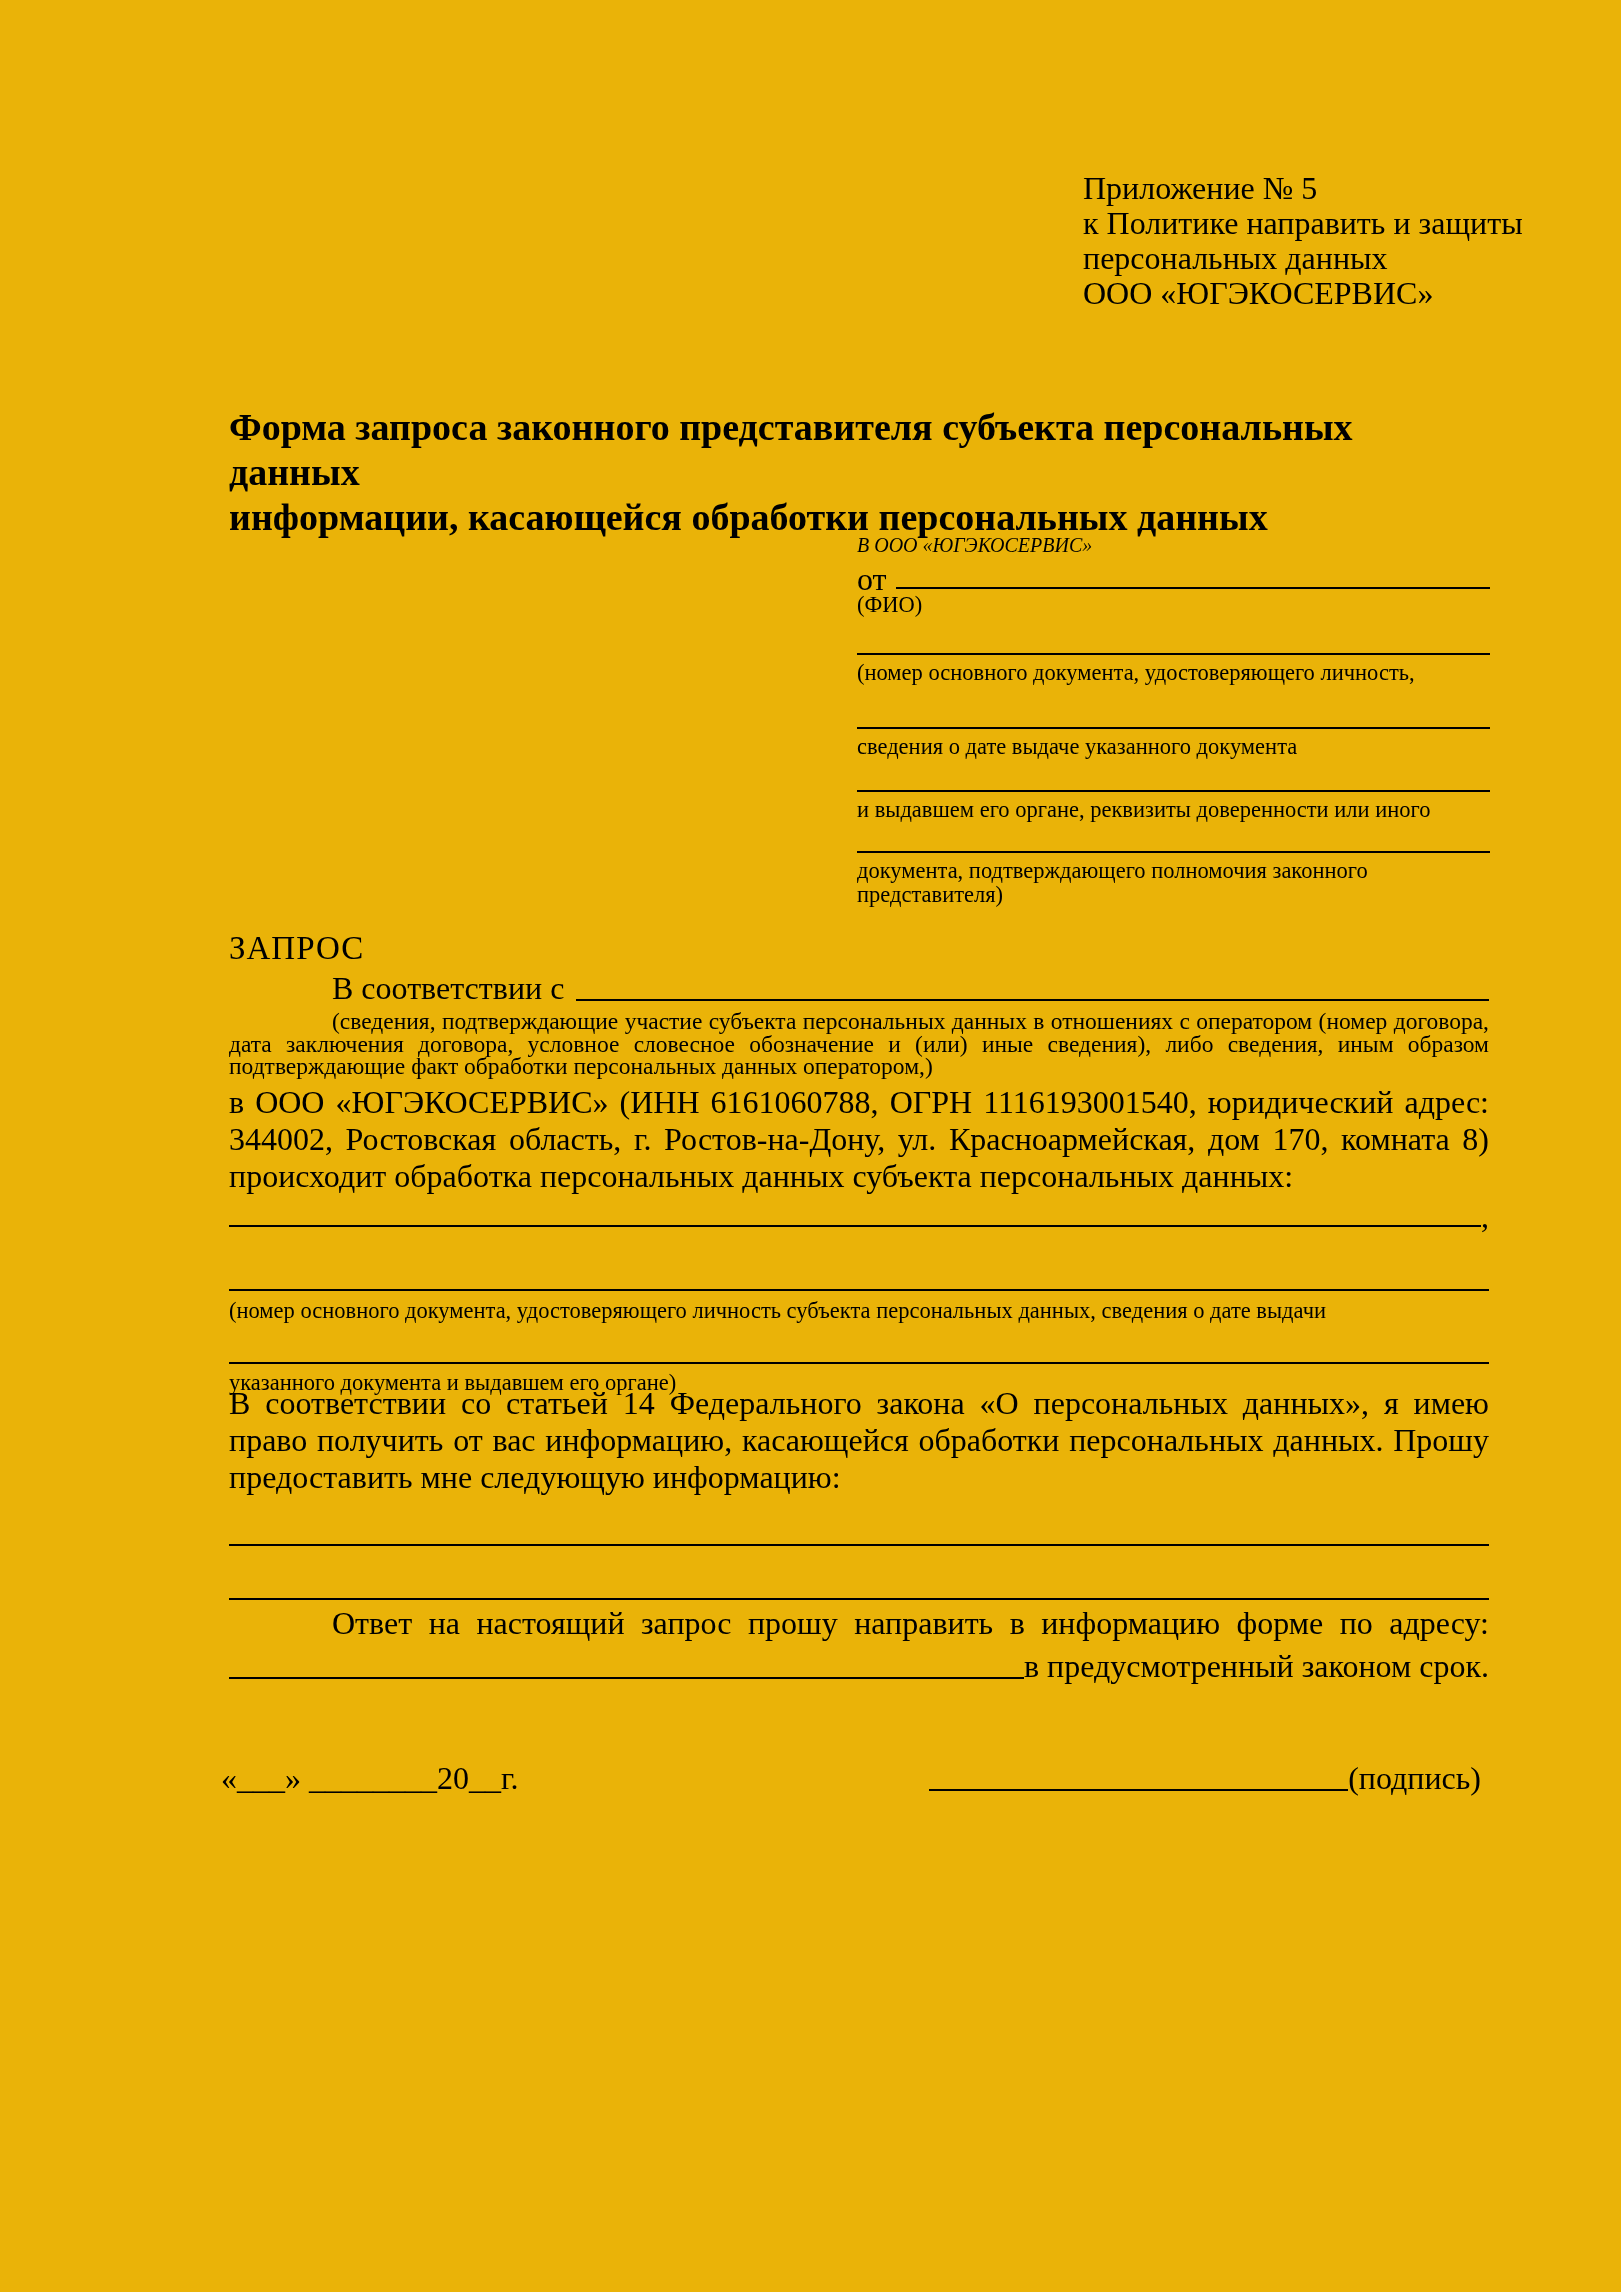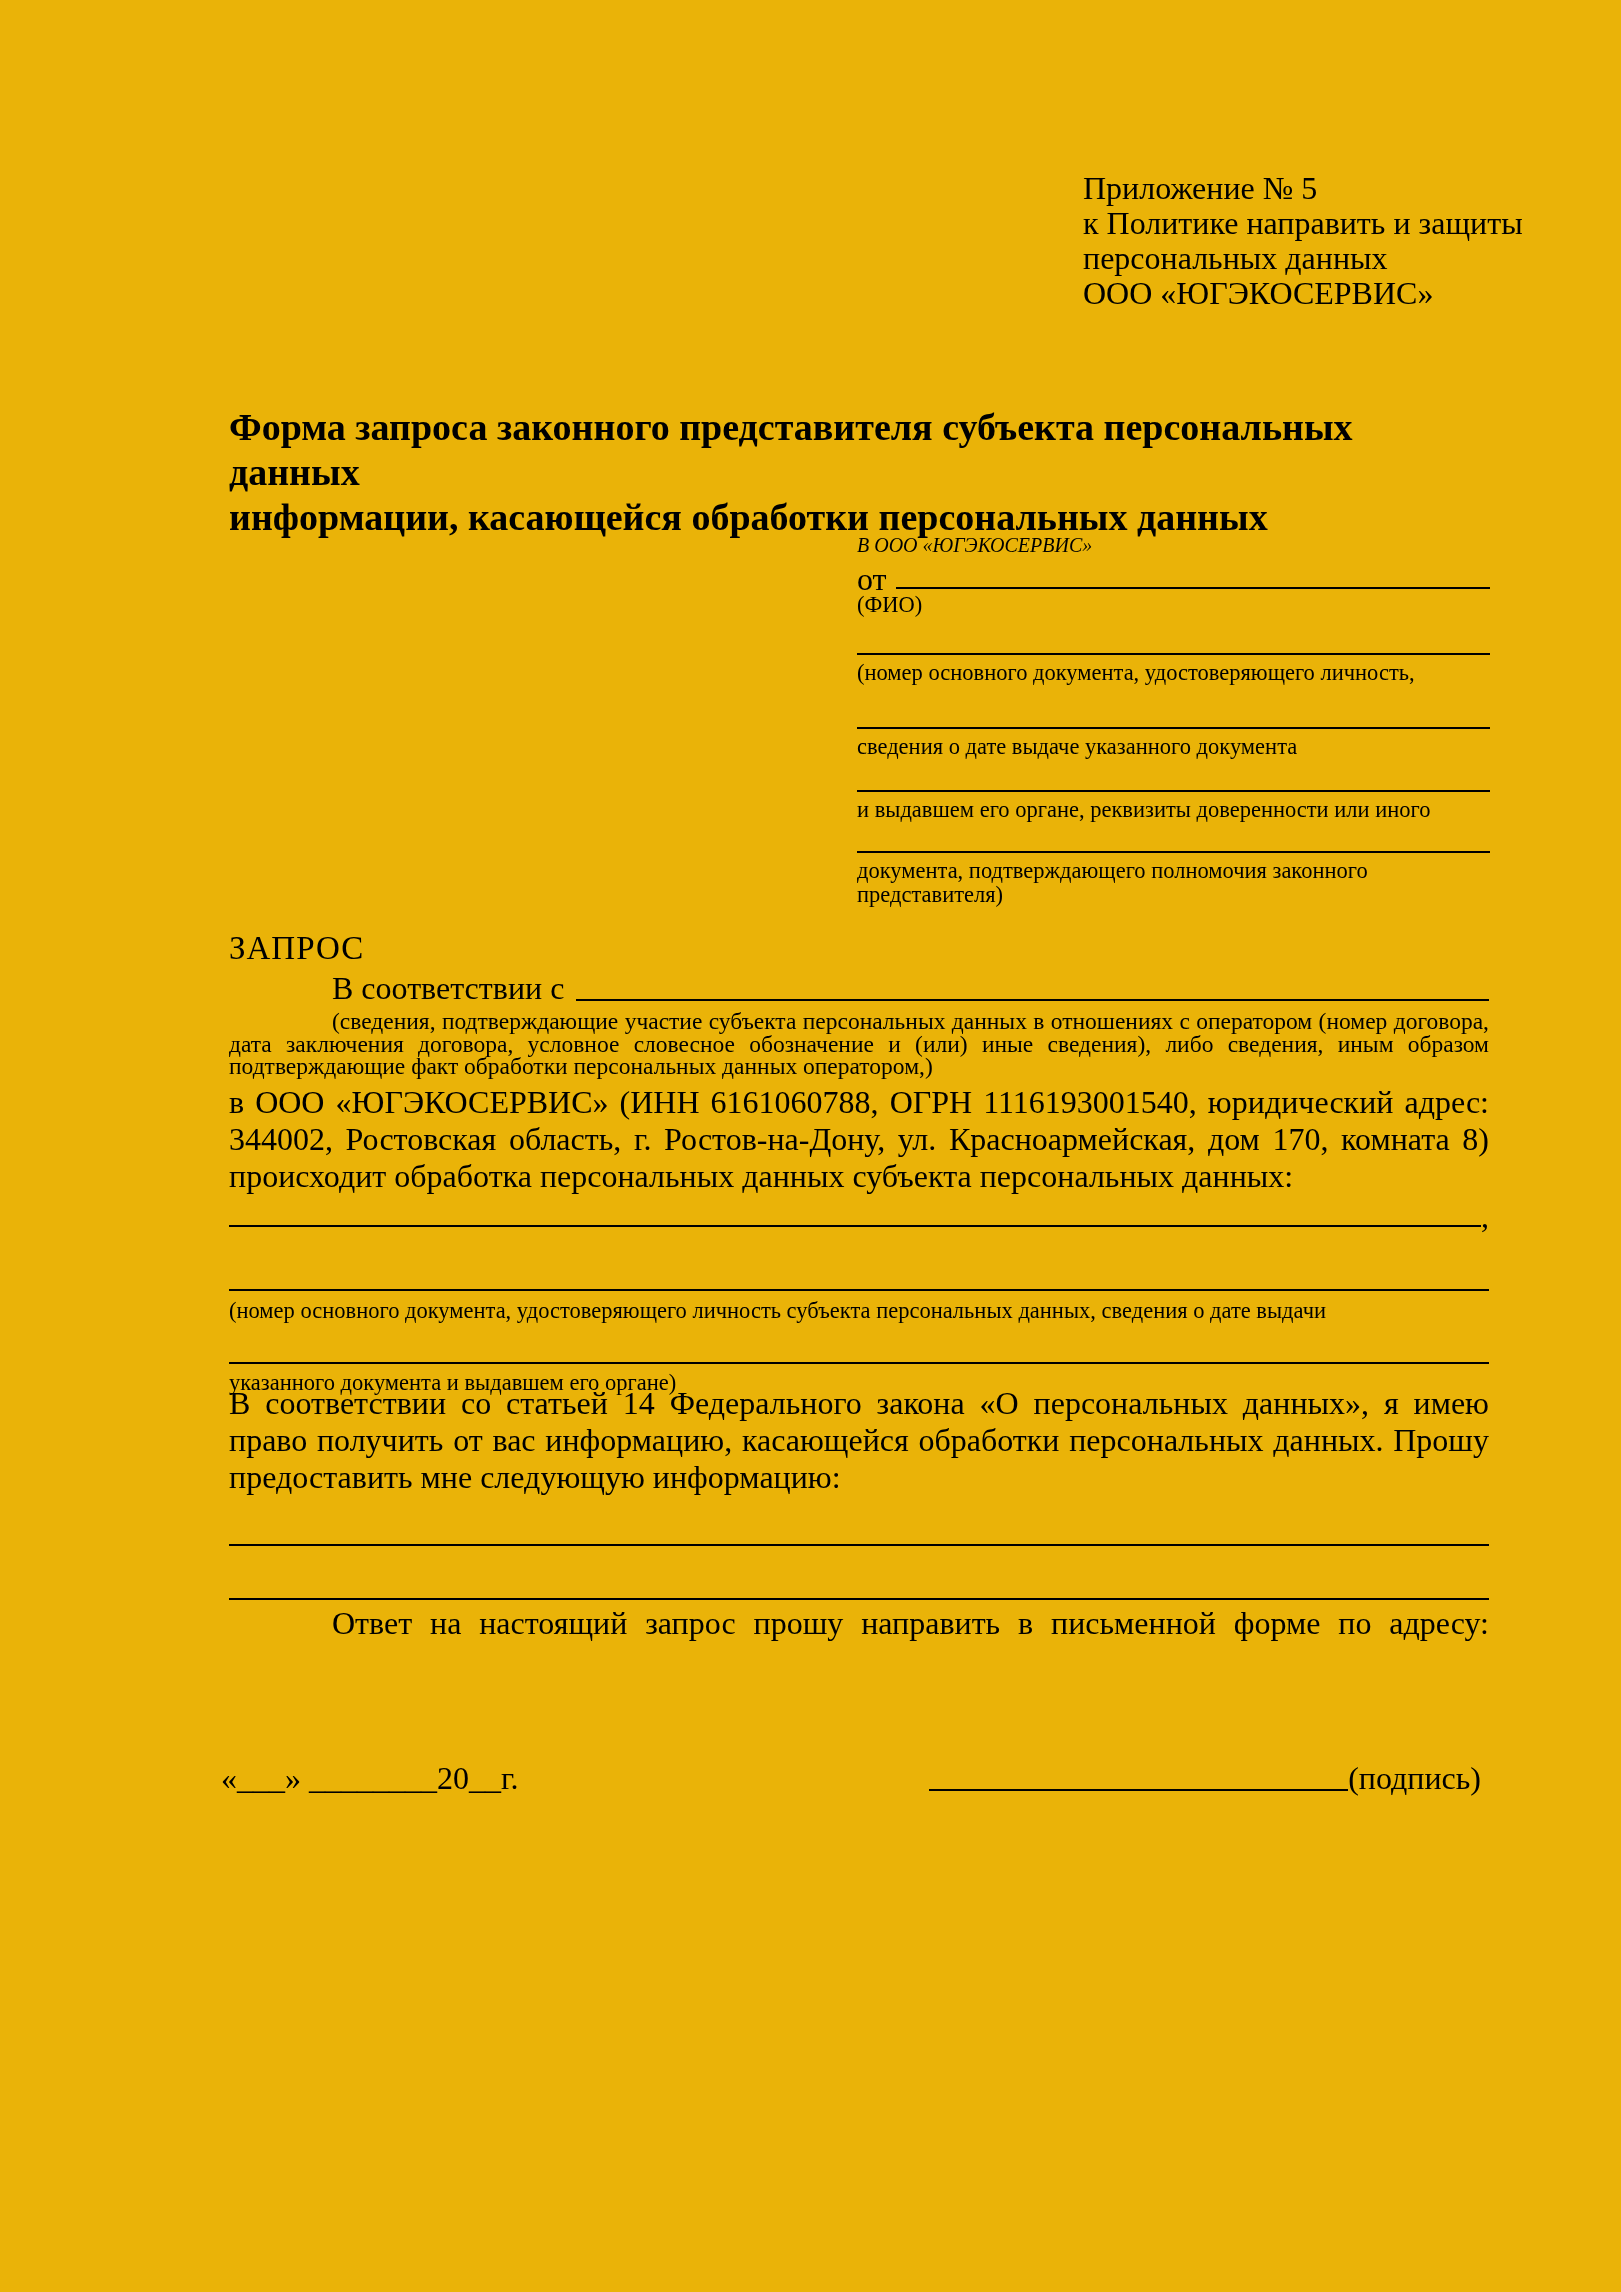--- a/index.html
+++ b/index.html
@@ -114,21 +114,25 @@
   <div class="abs full-cap small center" style="top:1299px;">(номер основного документа, удостоверяющего личность субъекта персональных данных, сведения о дате выдачи</div>
 
   <div class="abs full-rule rule" style="top:1362px;"></div>
   <div class="abs full-cap small center" style="top:1371px;">указанного документа и выдавшем его органе)</div>
 
   <div class="abs law-para body-text justify">В соответствии со статьей 14 Федерального закона «О персональных данных», я имею право получить от вас информацию, касающейся обработки персональных данных. Прошу предоставить мне следующую информацию:</div>
 
   <div class="abs full-rule rule" style="top:1544px;"></div>
   <div class="abs full-rule rule" style="top:1598px;"></div>
 
-  <div class="abs reply-sentence body-text">Ответ на настоящий запрос прошу направить в письменной форме по адресу:</div>
+  <div class="abs reply-sentence body-text">Ответ на настоящий запрос прошу направить в информацию форме по адресу:</div>
+  <div class="abs reply-row flex-row">
+    <div class="rule fill"></div>
+    <span class="nowrap">в предусмотренный законом срок.</span>
+  </div>
 
   <div class="abs footer-row">
     <span>«___» ________20__г.</span>
     <span class="sig-group">
       <span class="rule"></span>
       <span>(подпись)</span>
     </span>
   </div>
 
 </div>

